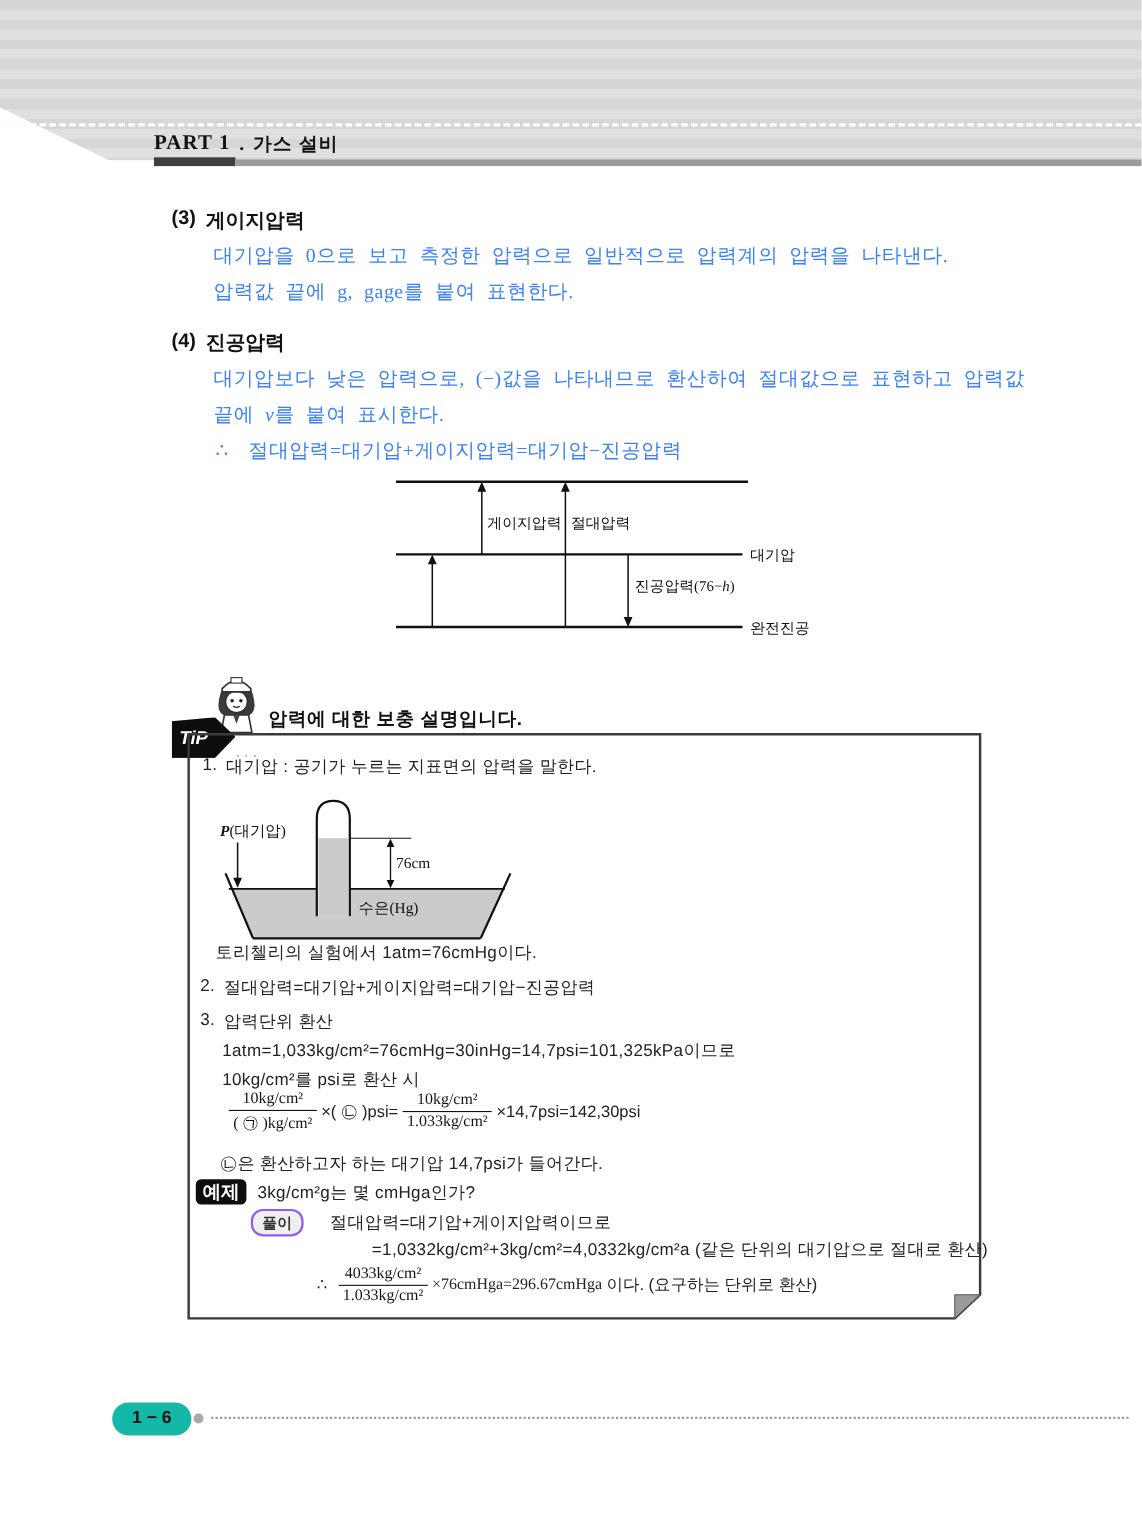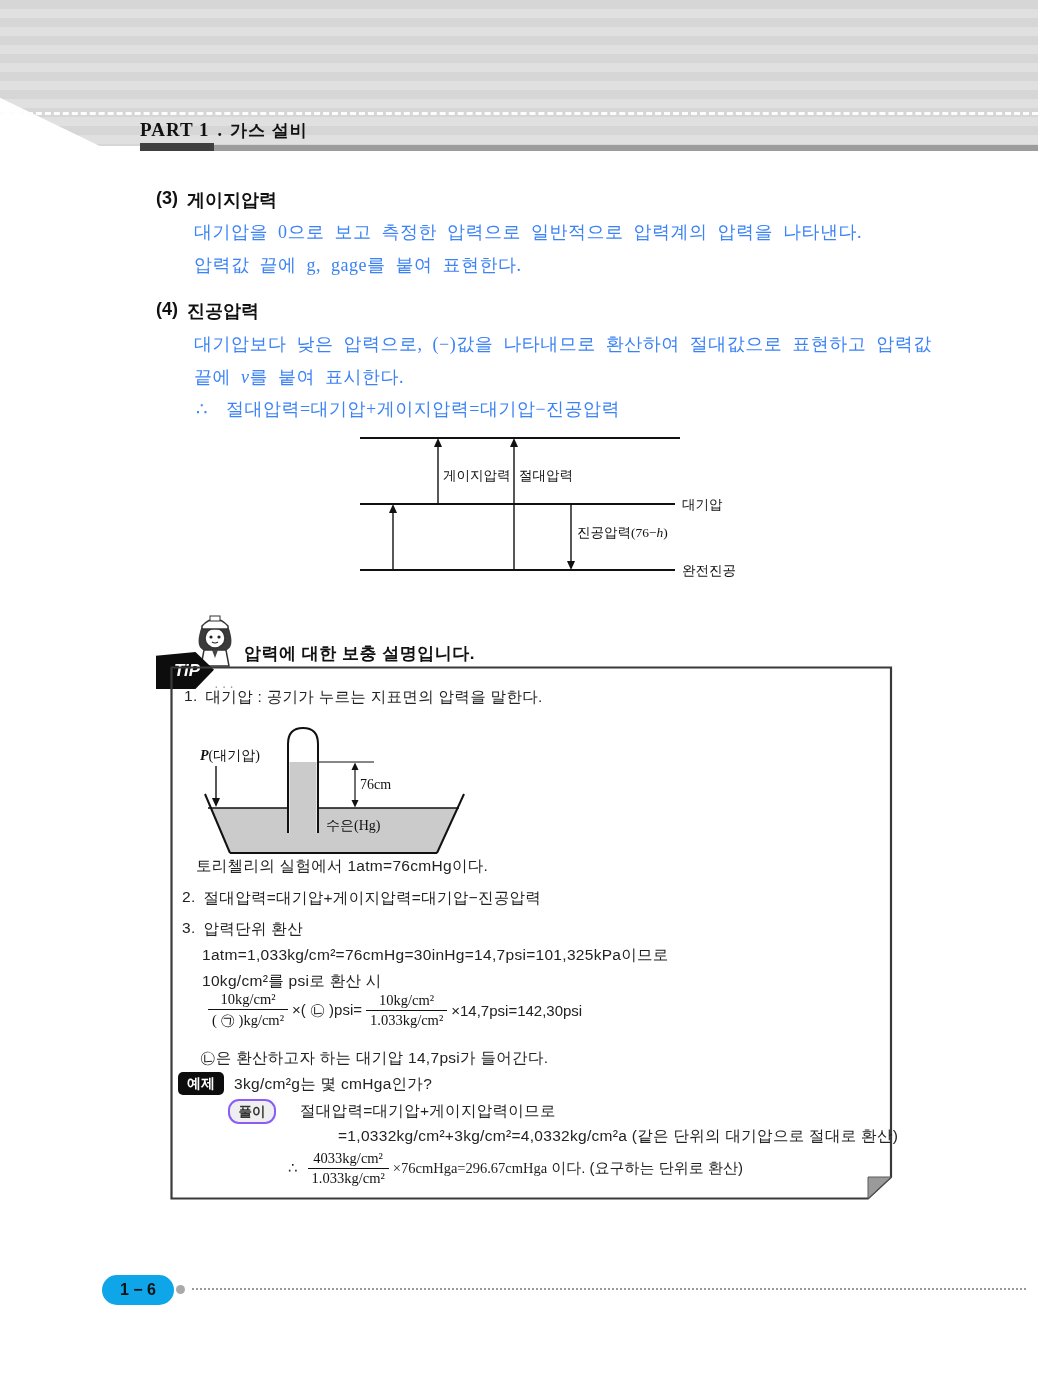--- a/index.html
+++ b/index.html
@@ -20,35 +20,35 @@
   .bar-light{position:absolute;left:214px;top:145px;width:824px;height:6px;background:#9c9c9c;}
 
   
   .sec-head{position:absolute;display:flex;gap:9px;font-weight:bold;font-size:18px;color:#111;}
   .body-line{position:absolute;font-size:18px;letter-spacing:0.5px;word-spacing:5px;color:#3b82f6;white-space:nowrap;}
   .italic-var{font-family:"Liberation Serif","DejaVu Serif",serif;font-style:italic;}
 
   
   .tip-badge{position:absolute;left:156px;top:652px;width:58px;height:37px;background:#0d0d0d;
     clip-path:polygon(0 10%,68% 0,100% 48%,68% 100%,0 100%);display:flex;align-items:center;}
-  .tip-badge span{color:#fff;font-style:italic;font-weight:bold;font-size:17px;padding-left:18px;}
+  .tip-badge span{color:#fff;font-style:italic;font-weight:bold;font-size:17px;padding-left:7px;}
   .tip-dots{position:absolute;left:214px;top:678px;color:#999;font-size:14px;letter-spacing:3px;}
   .tip-heading{position:absolute;left:244px;top:642px;font-weight:bold;font-size:17px;letter-spacing:0.5px;color:#111;}
   .tip-item{position:absolute;display:flex;gap:8px;font-size:15.5px;color:#222;letter-spacing:0.3px;white-space:nowrap;}
   .frac{display:inline-block;text-align:center;vertical-align:middle;font-family:"Liberation Serif","DejaVu Serif",serif;font-size:14.5px;color:#111;}
   .frac .num{display:block;border-bottom:1.4px solid #111;padding:0 4px 1px;}
   .frac .den{display:block;padding:1px 4px 0;}
   .eq-row{position:absolute;display:flex;align-items:center;gap:4px;font-size:15px;color:#222;white-space:nowrap;}
-  .ex-badge{position:absolute;background:#0d0d0d;color:#fff;font-weight:bold;font-size:14px;
+  .ex-badge{position:absolute;background:#0d0d0d;color:#fff;font-weight:bold;font-size:17px;
     border-radius:5px;display:flex;align-items:center;justify-content:center;}
   .sol-badge{position:absolute;background:#efefef;border:2px solid #8b5cf6;border-radius:11px;
     color:#333;font-weight:bold;font-size:13.5px;display:flex;align-items:center;justify-content:center;}
 
   
-  .page-pill{position:absolute;left:102px;top:1275px;width:72px;height:30px;background:#0ea5e9;border-radius:15px;
+  .page-pill{position:absolute;left:102px;top:1275px;width:72px;height:30px;background:#14b8a6;border-radius:15px;
     display:flex;align-items:center;justify-content:center;font-weight:bold;font-size:16px;color:#111;}
   .dot-lead{position:absolute;left:176px;top:1285px;width:9px;height:9px;border-radius:50%;background:#a9a9a9;}
   .dot-line{position:absolute;left:192px;top:1288px;width:834px;border-top:2px dotted #9a9a9a;}
 
   svg text{fill:#111;}
 </style>
 </head>
 <body>
 
 <div id="page">

